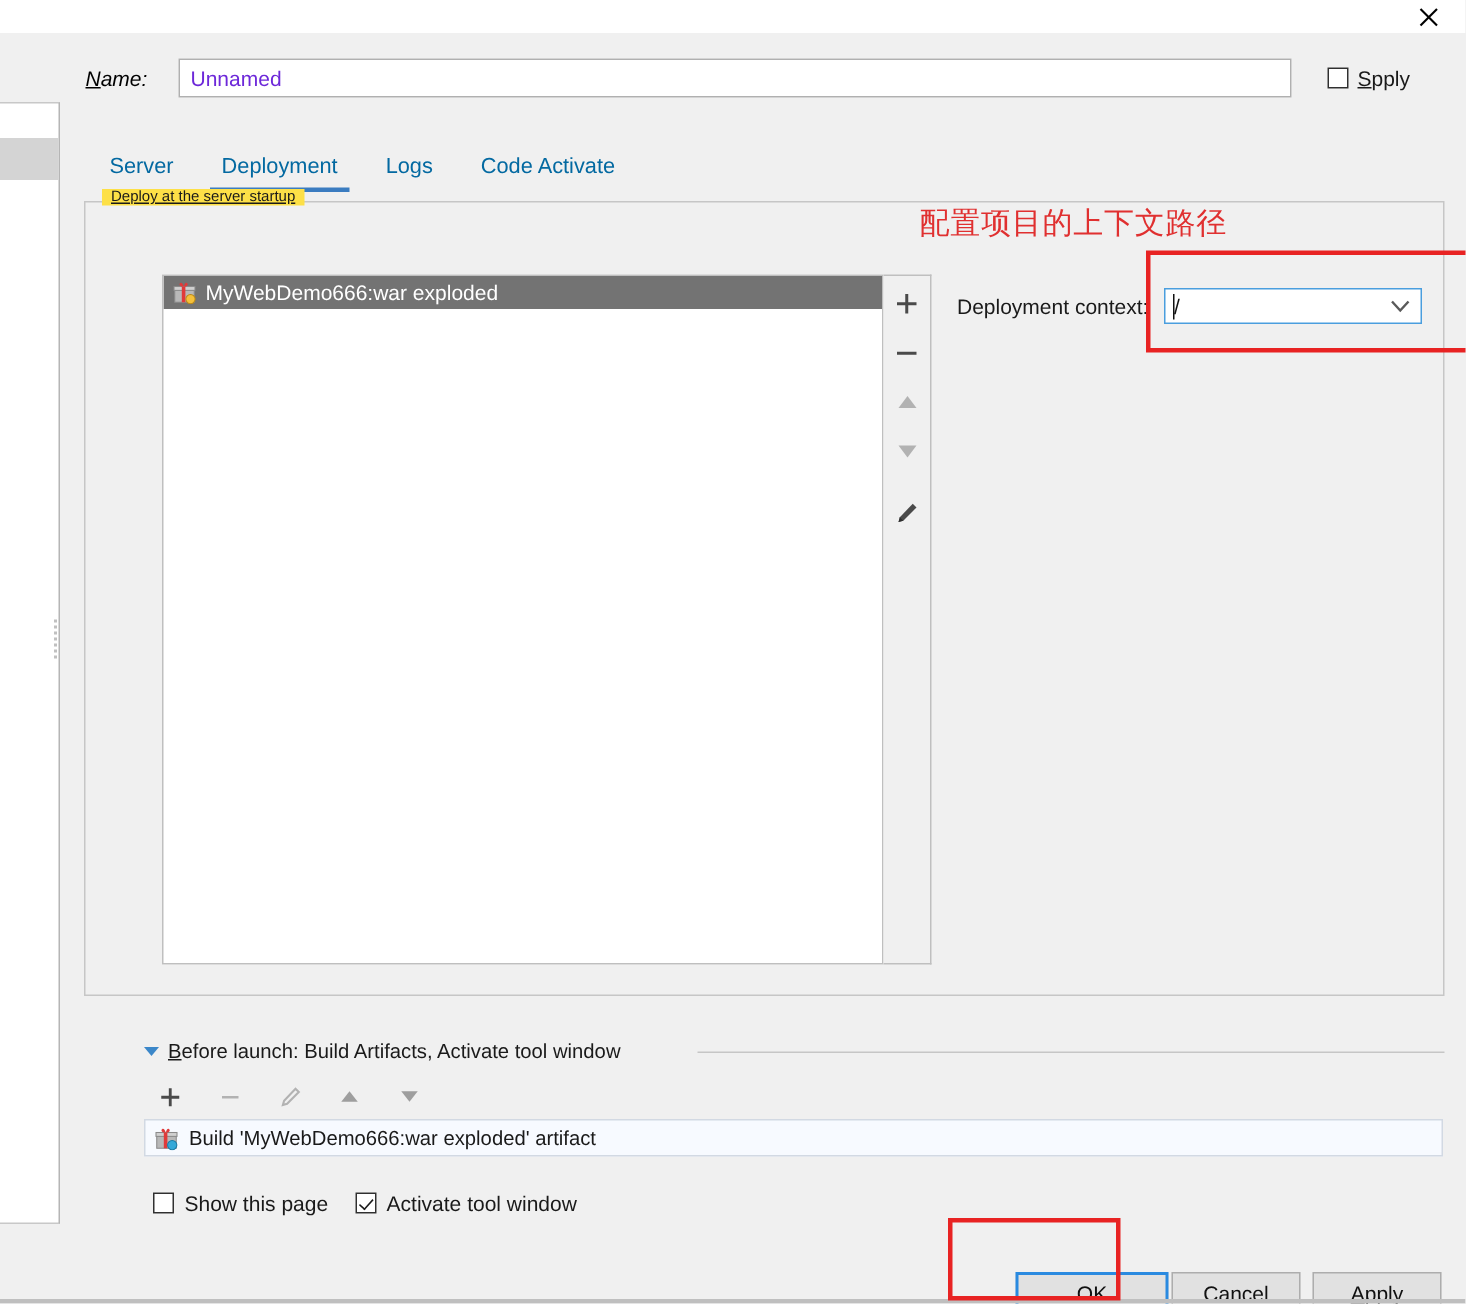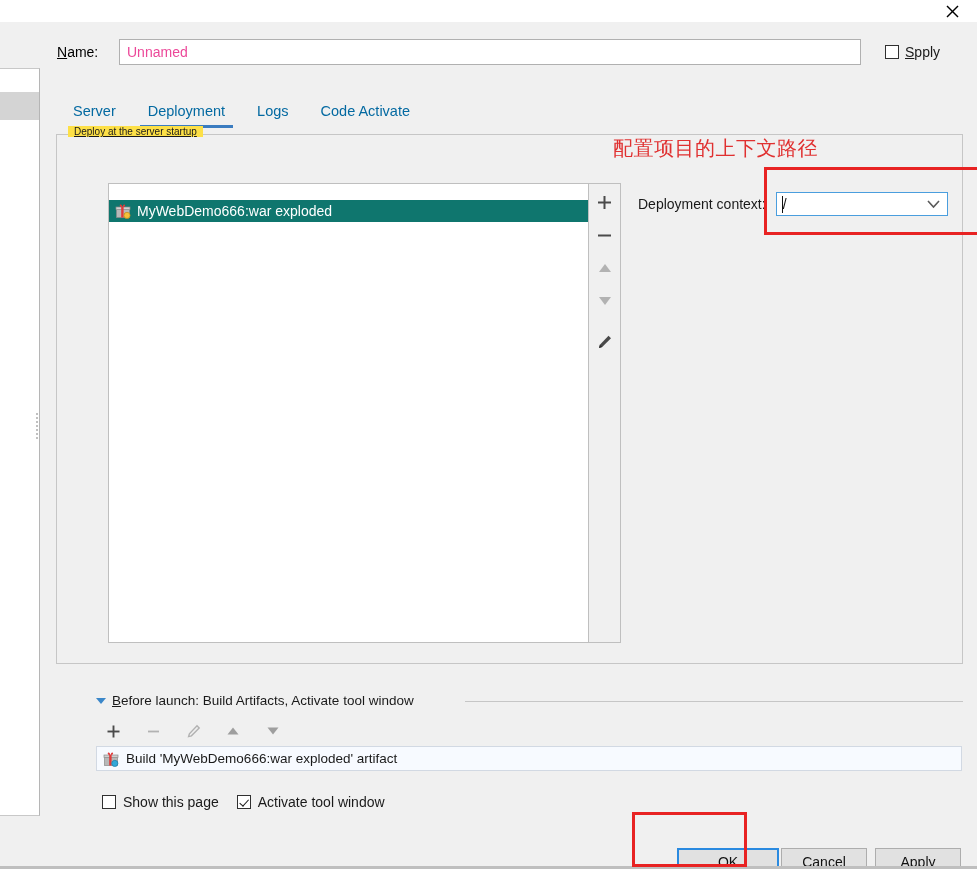--- a/index.html
+++ b/index.html
@@ -61,30 +61,30 @@
     background: #f0f0f0;
   }
 
   
   .name-row {
     position: absolute; left: 17px; top: 16px;
     width: 905px; height: 28px;
     display: flex; align-items: center;
   }
   .name-label {
-    width: 62px; font-size: 14px; color: #000;
+    width: 62px; font-size: 14px; color: #000; font-style: italic;
   }
   .name-label u { text-decoration: underline; }
   .name-input {
     width: 742px; height: 26px; box-sizing: border-box;
     border: 1px solid #b0b0b0;
     background: #ffffff;
     font-family: "Liberation Sans", sans-serif;
     font-size: 14px;
-    color: #ec4899;
+    color: #6d28d9;
     padding: 12px 7px;
     outline: none;
   }
   .share-wrap {
     margin-left: 24px; display: flex; align-items: center; gap: 6px;
     font-size: 14px;
   }
   .cbox {
     width: 14px; height: 14px; box-sizing: border-box;
     border: 1px solid #303030; background: #fff;
@@ -148,21 +148,21 @@
     width: 481px; height: 460px;
     background: #ffffff;
     border: 1px solid #bfbfbf;
     box-sizing: border-box;
     overflow: hidden;
   }
   .list-item {
     height: 22px; display: flex; align-items: center; gap: 6px;
     padding: 0 4px 0 6px; font-size: 14px;
   }
-  .list-item.selected { background: #0f766e; color: #ffffff; margin-top: 16px; }
+  .list-item.selected { background: #737373; color: #ffffff; }
 
   
   .gift { width: 16px; height: 16px; position: relative; flex: none; }
 
   
   .list-toolbar {
     position: absolute; left: 549px; top: 161px;
     width: 32px; height: 460px;
     background: #f0f0f0;
     border: 1px solid #bfbfbf; border-left: none;

